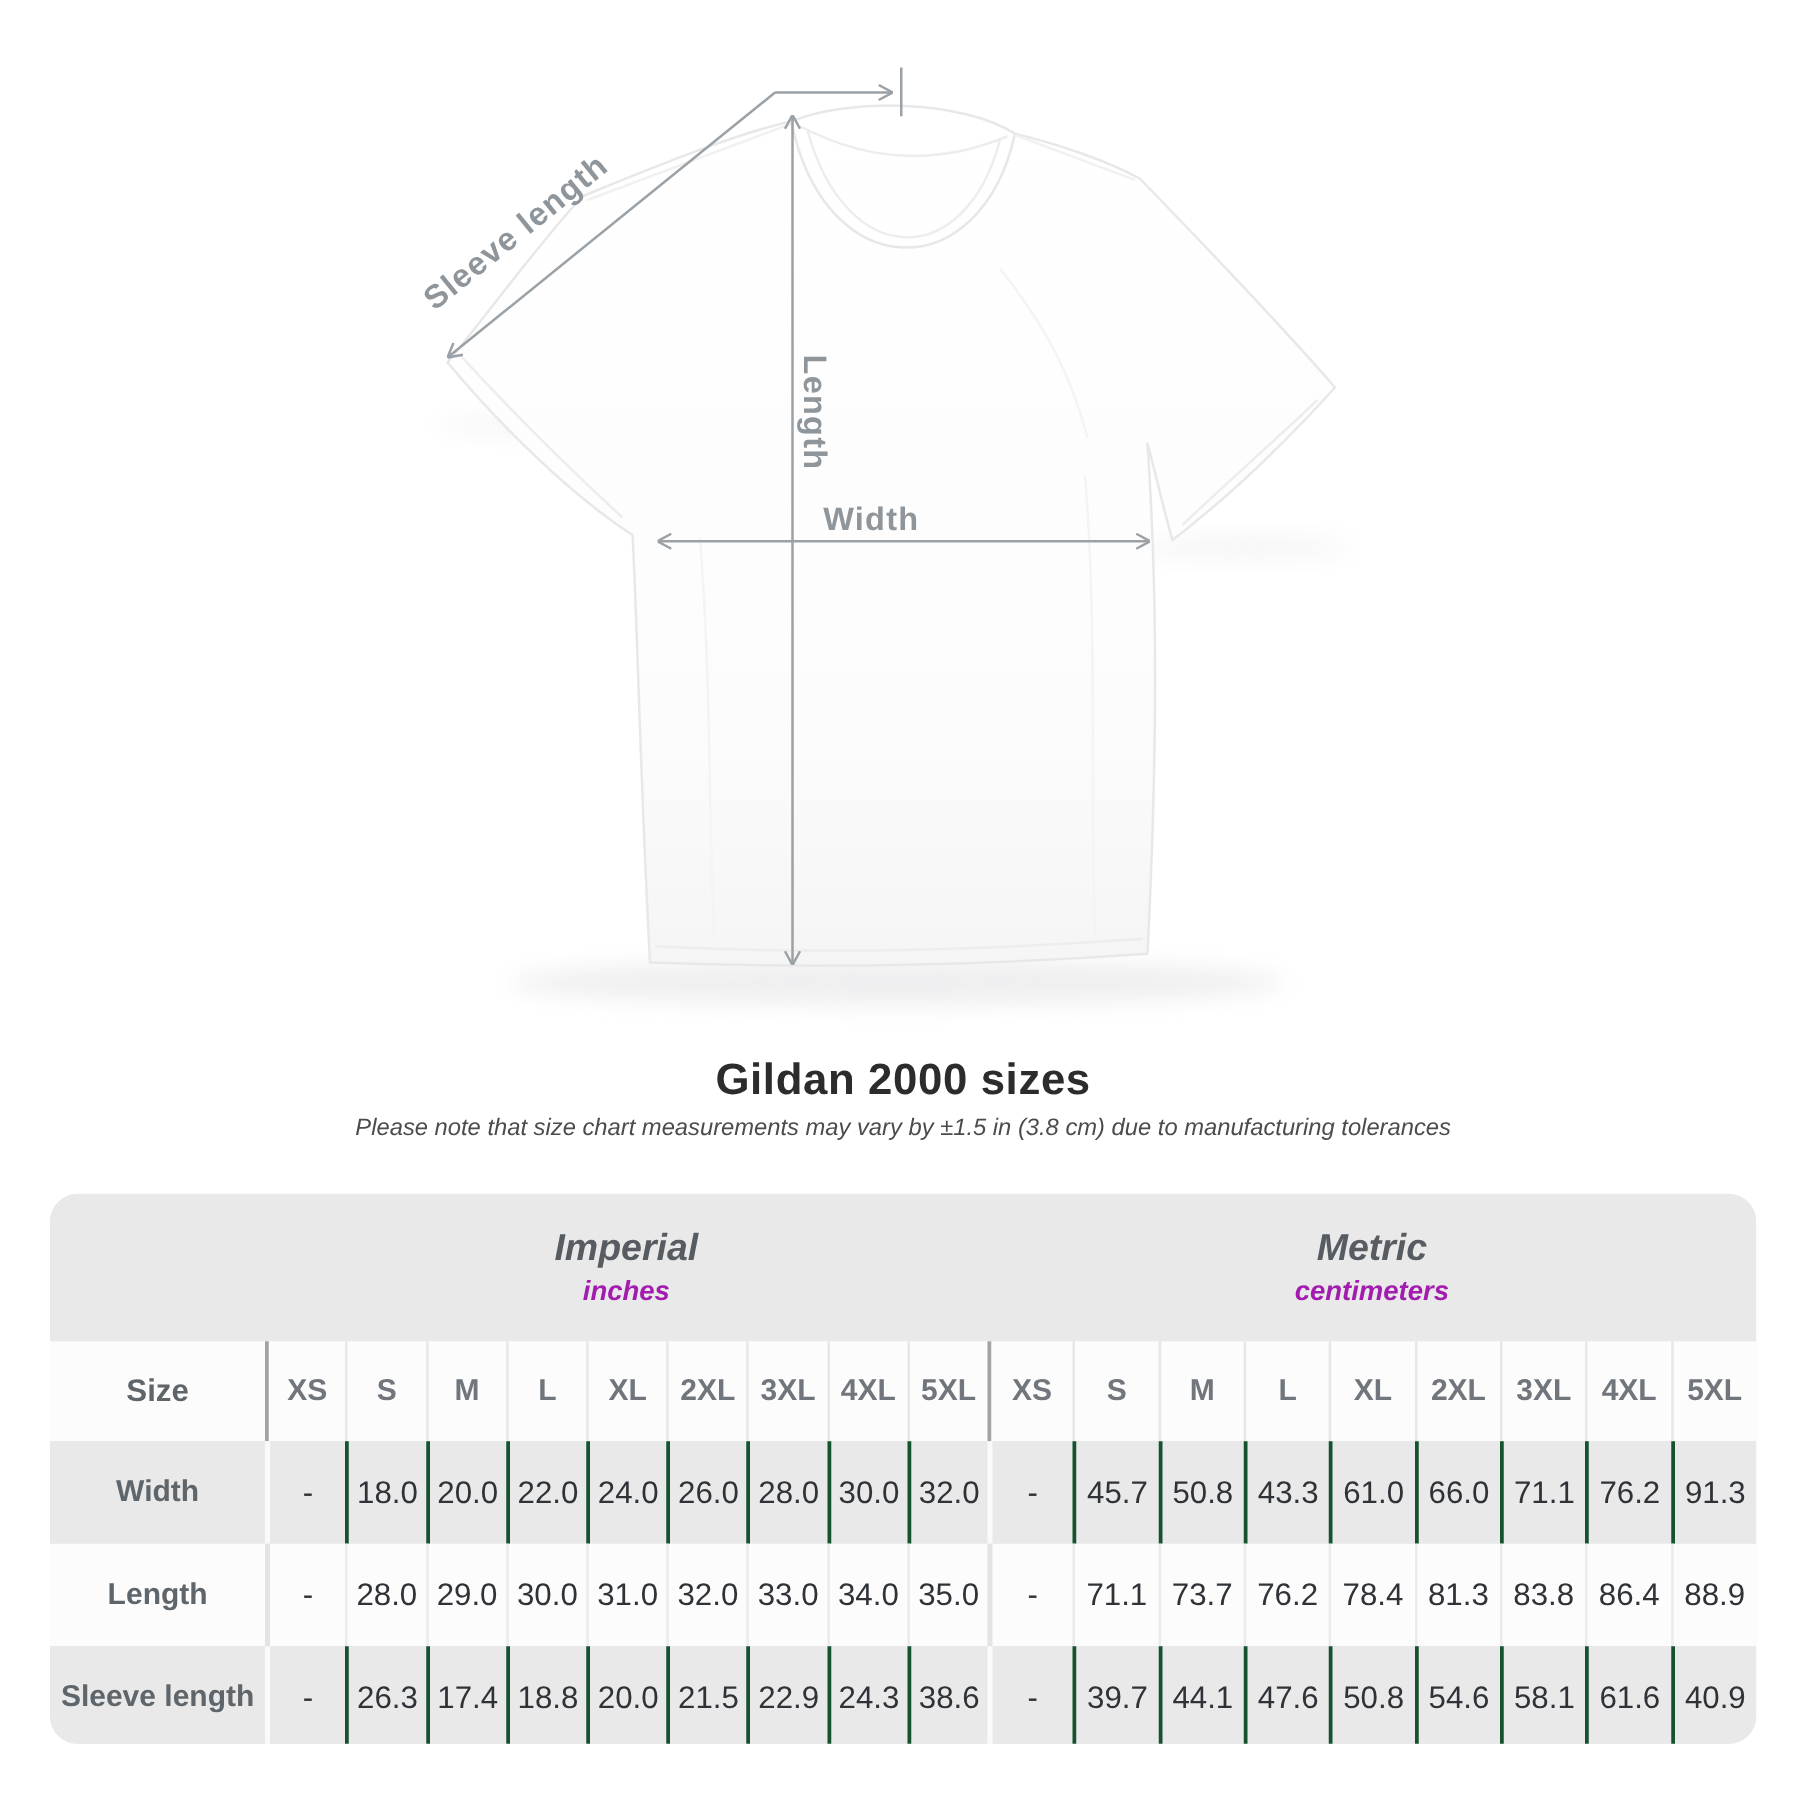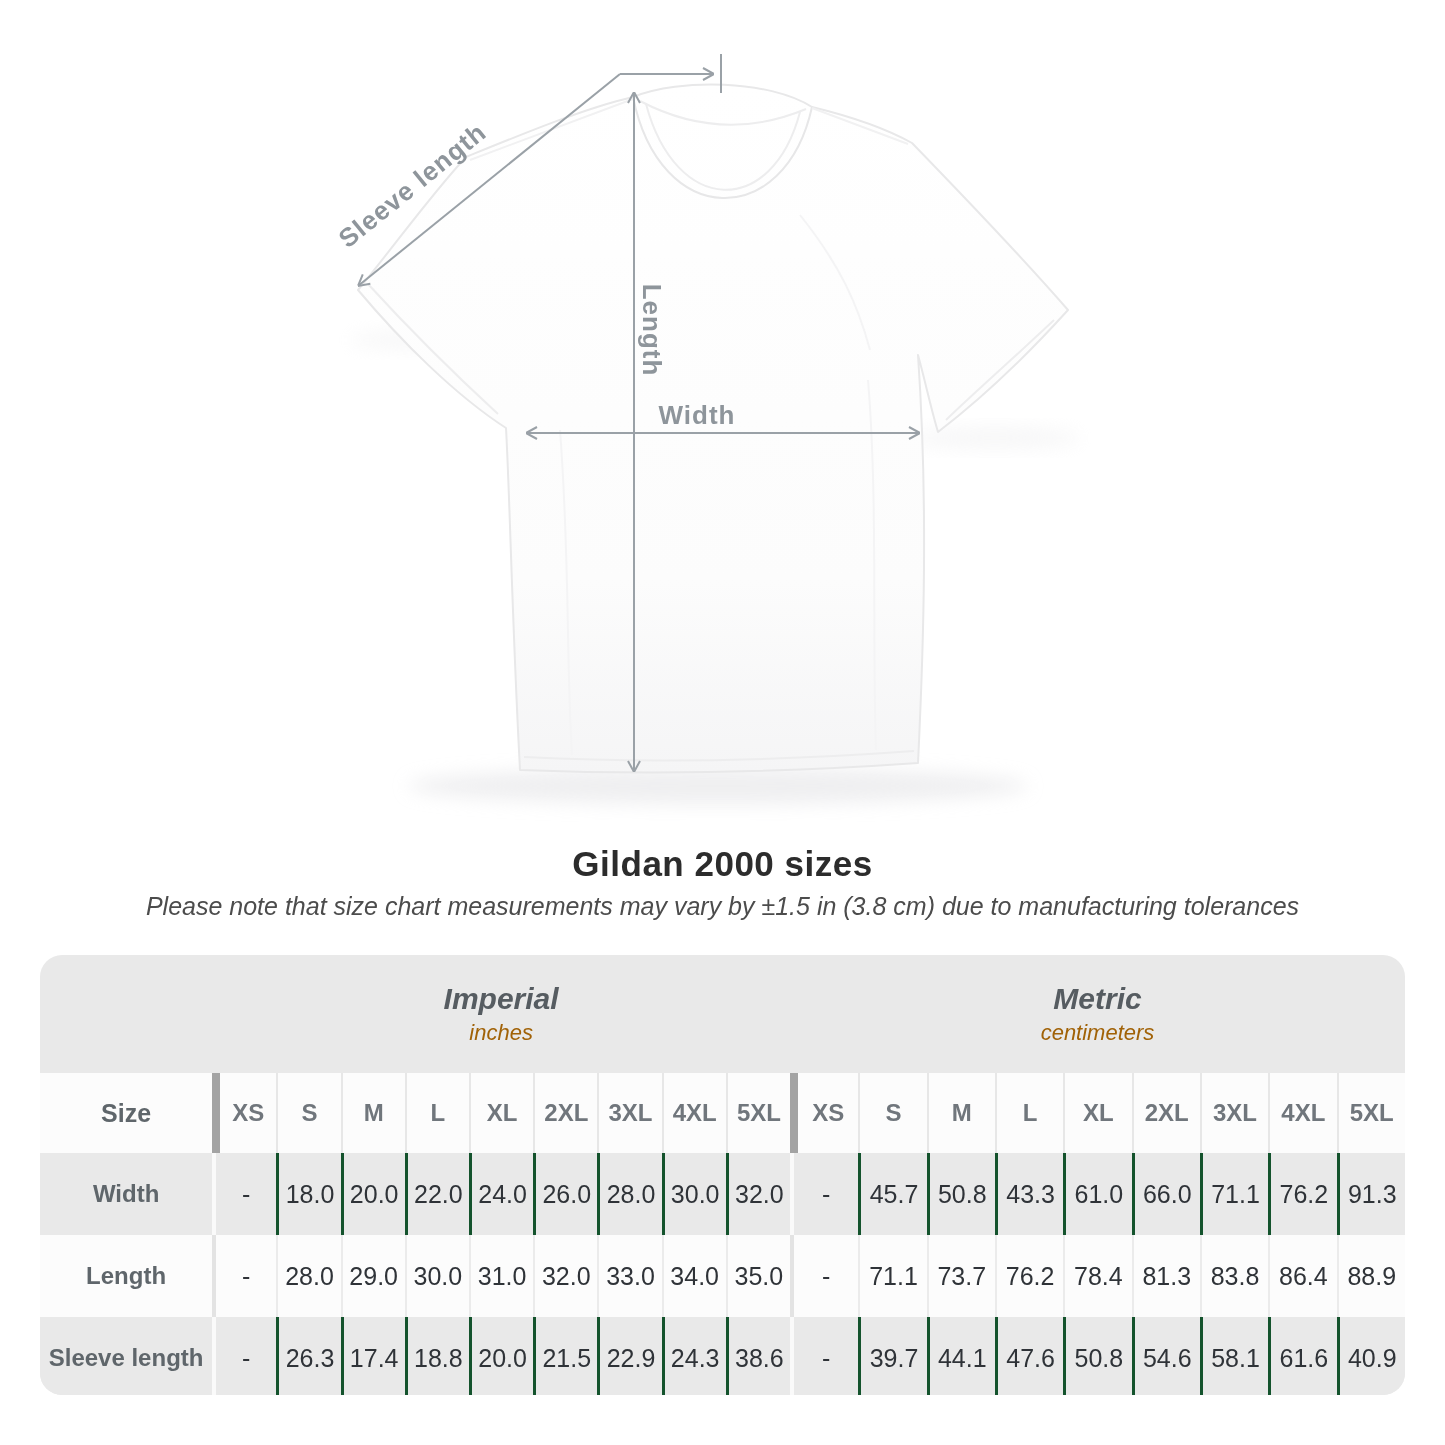--- a/index.html
+++ b/index.html
@@ -10,42 +10,42 @@
   
   .figure{position:absolute;left:0;top:0;width:1445px;height:845px;}
   .dim-label{fill:#8e959b;font-weight:bold;font-size:26px;letter-spacing:1px;}
   
   .title{
     position:absolute;top:844px;left:0;width:100%;text-align:center;
     font-size:35px;font-weight:bold;color:#2c2c2c;letter-spacing:.5px;
   }
   .subtitle{
     position:absolute;top:892px;left:0;width:100%;text-align:center;
-    font-size:25px;font-style:italic;color:#4c4c4c;
+    font-size:19px;font-style:italic;color:#4c4c4c;
   }
   
   .table-wrap{
     position:absolute;left:40px;top:955px;width:1365px;height:440px;
     background:#e9e9e9;border-radius:22px;overflow:hidden;
   }
   table{width:100%;height:100%;border-collapse:separate;border-spacing:0;table-layout:fixed;}
   col.c-label{width:12.6%;}
   col.c-imp{width:4.7%;}
   col.c-met{width:5.0%;}
   tr.units{height:118px;}
   tr.units th{background:transparent;vertical-align:middle;}
   .unit-name{font-size:30px;font-weight:bold;font-style:italic;color:#565c61;}
-  .unit-sub{font-size:22px;font-weight:normal;font-style:italic;color:#a16207;margin-top:4px;}
+  .unit-sub{font-size:22px;font-weight:bold;font-style:italic;color:#a21caf;margin-top:4px;}
   tr.sizes{height:80px;}
   tr.sizes th{
     background:#fcfcfc;color:#70767c;font-size:24px;font-weight:bold;
     text-align:center;vertical-align:middle;
   }
   tr.sizes th.size-col{border-left:2px solid #e7e7e7;}
-  tr.sizes th.first-col,tr.sizes th.metric-start{border-left:8px solid #a3a3a3;}
+  tr.sizes th.first-col,tr.sizes th.metric-start{border-left:3px solid #a3a3a3;}
   tr.sizes th.lbl{color:#5f666b;font-size:25px;}
   tr.data{height:82px;}
   tr.data th.row-label{
     font-size:24px;font-weight:bold;color:#5f666b;text-align:center;vertical-align:middle;
   }
   tr.data td.value{
     font-size:25px;color:#2f3338;text-align:center;vertical-align:middle;font-weight:normal;
   }
   tr.data.gray th.row-label,tr.data.gray td.value{background:#e9e9e9;}
   tr.data.gray td.value{border-left:3px solid #14532d;}

